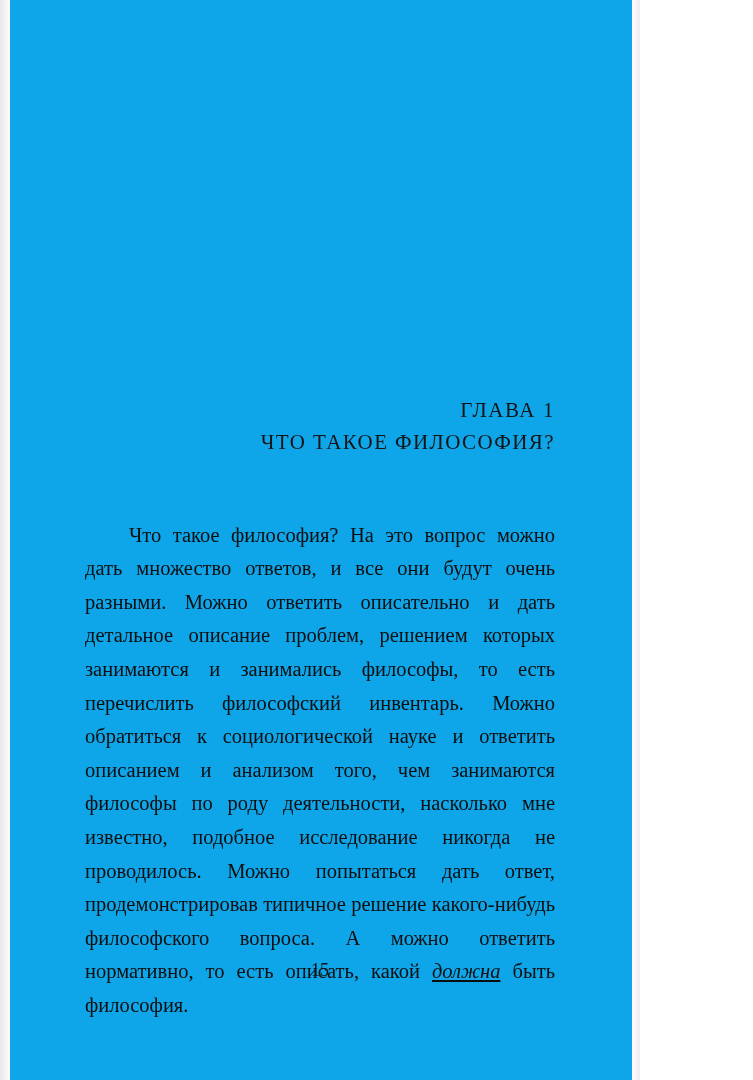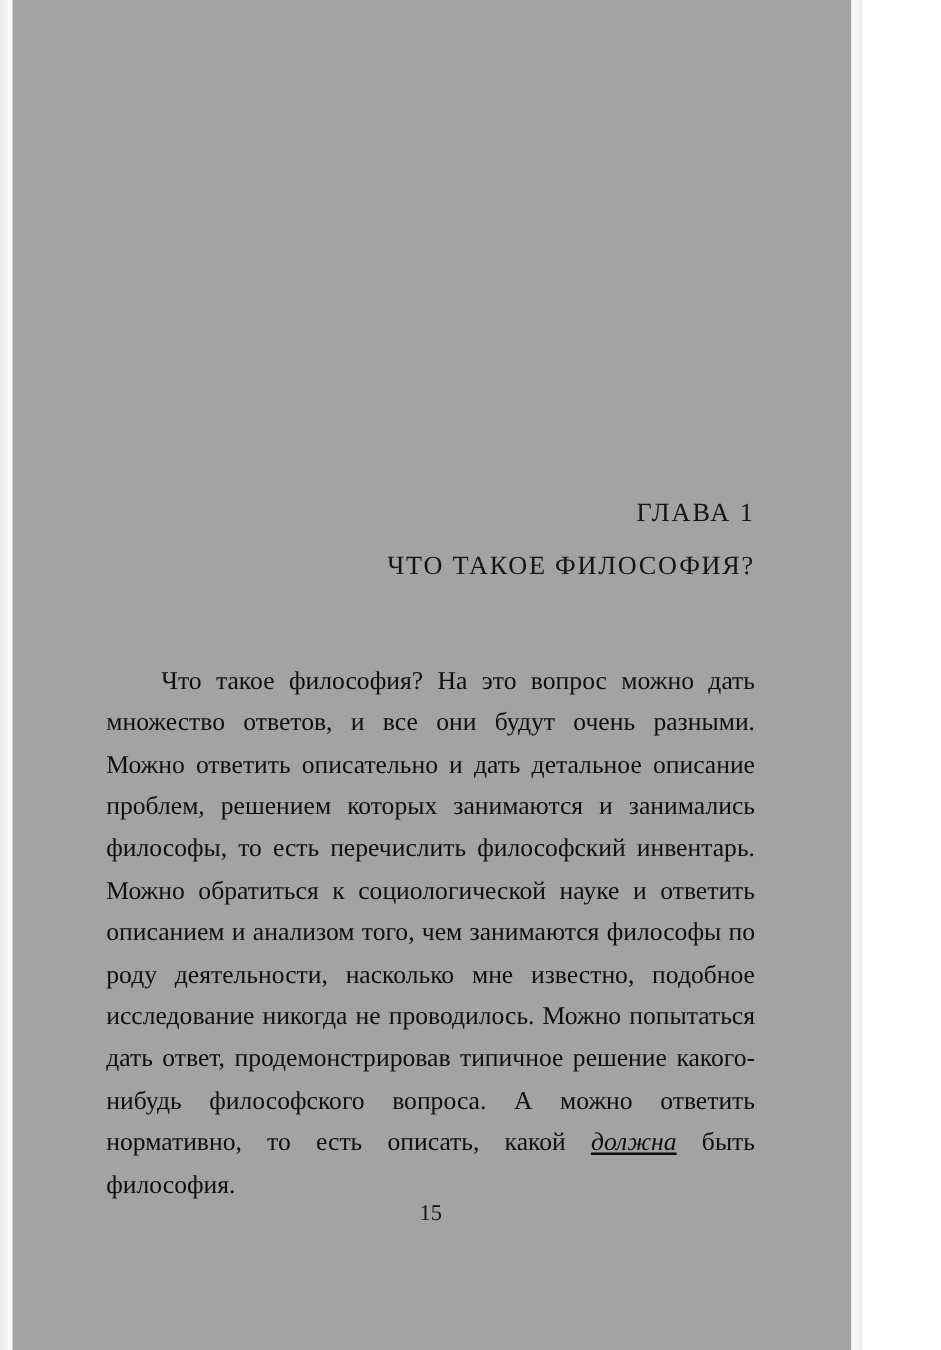--- a/index.html
+++ b/index.html
@@ -12,23 +12,23 @@
     width: 753px;
     height: 1080px;
     overflow: hidden;
     font-family: "Liberation Serif", "DejaVu Serif", serif;
     color: #111111;
   }
 
   .page {
     position: relative;
     box-sizing: border-box;
-    width: 689px;
+    width: 640px;
     height: 1080px;
-    background: #a3a3a3;
+    background: #0ea5e9;
     padding: 0;
   }
 
   
   .page::before {
     content: "";
     position: absolute;
     left: 0; top: 0; bottom: 0;
     width: 10px;
     background: linear-gradient(to right, #e9e9e9, #fdfdfd);
@@ -58,21 +58,21 @@
     font-size: 21px;
     letter-spacing: 1.6px;
     line-height: 1.35;
     color: #141414;
   }
   .chapter-title {
     font-size: 21px;
     letter-spacing: 1.4px;
     line-height: 1.35;
     color: #141414;
-    margin-top: 14px;
+    margin-top: 4px;
   }
 
   .body-text {
     margin-top: 62px;
     font-size: 20.5px;
     line-height: 33.6px;
     text-align: justify;
     text-justify: inter-word;
     text-indent: 44px;
     color: #0e0e0e;

